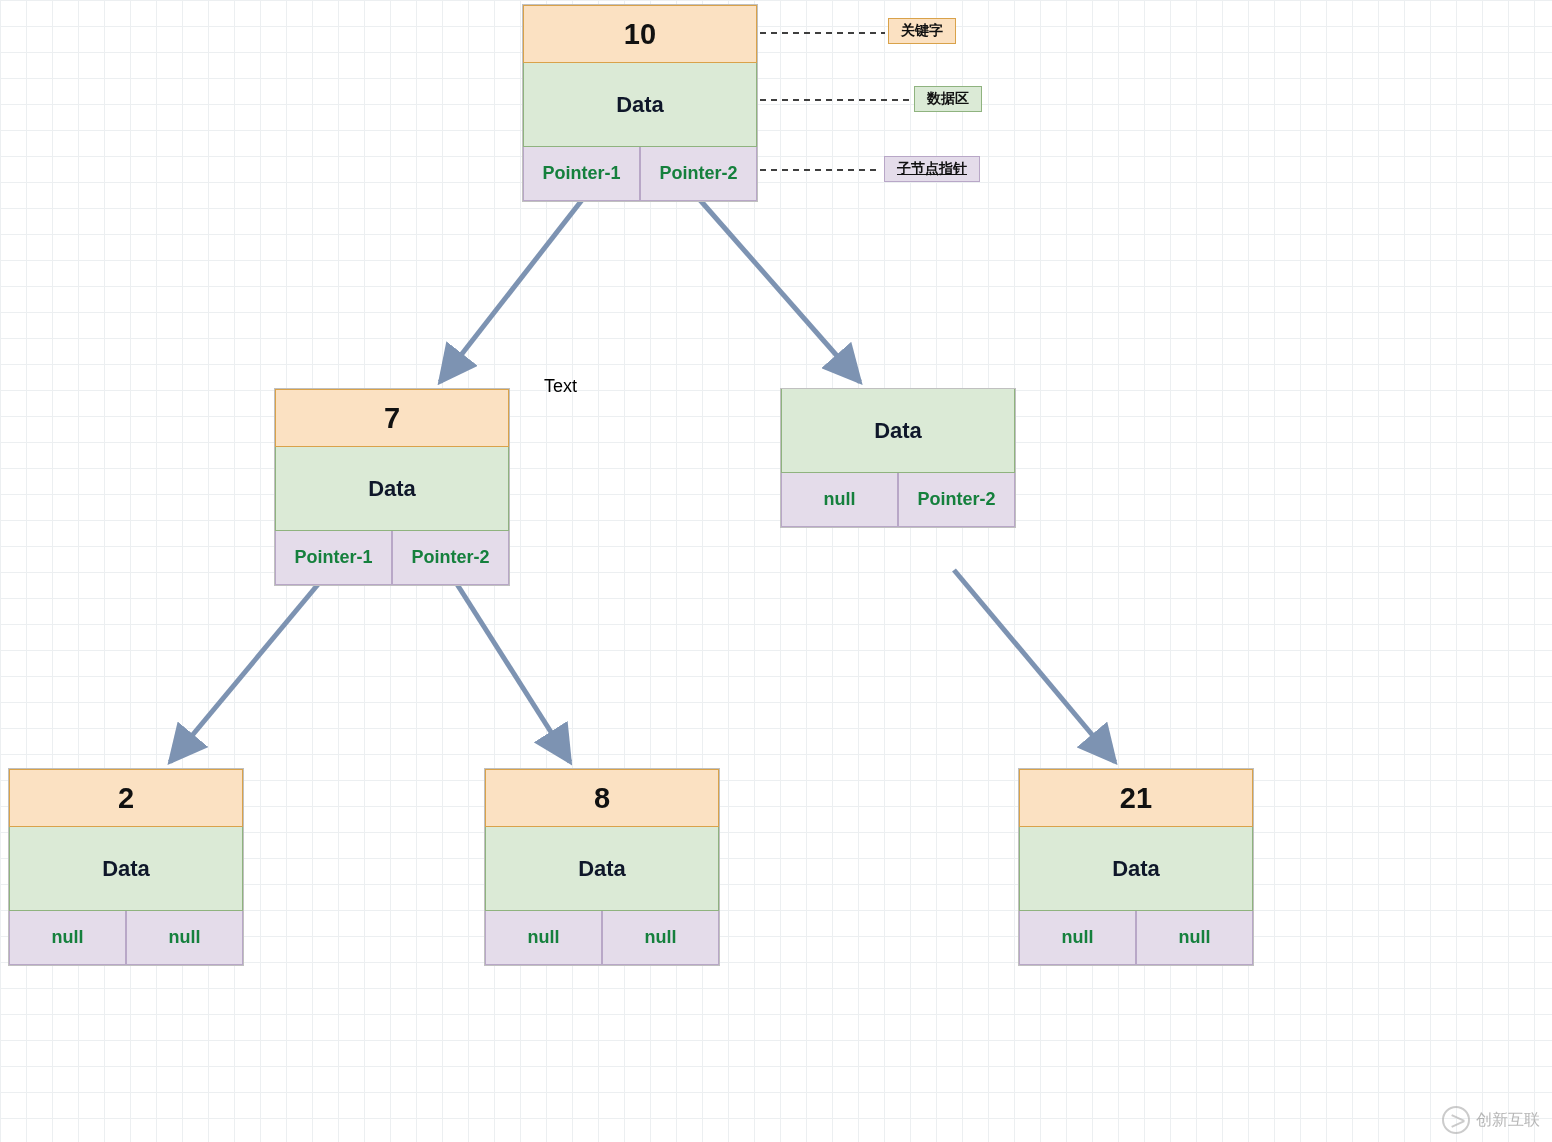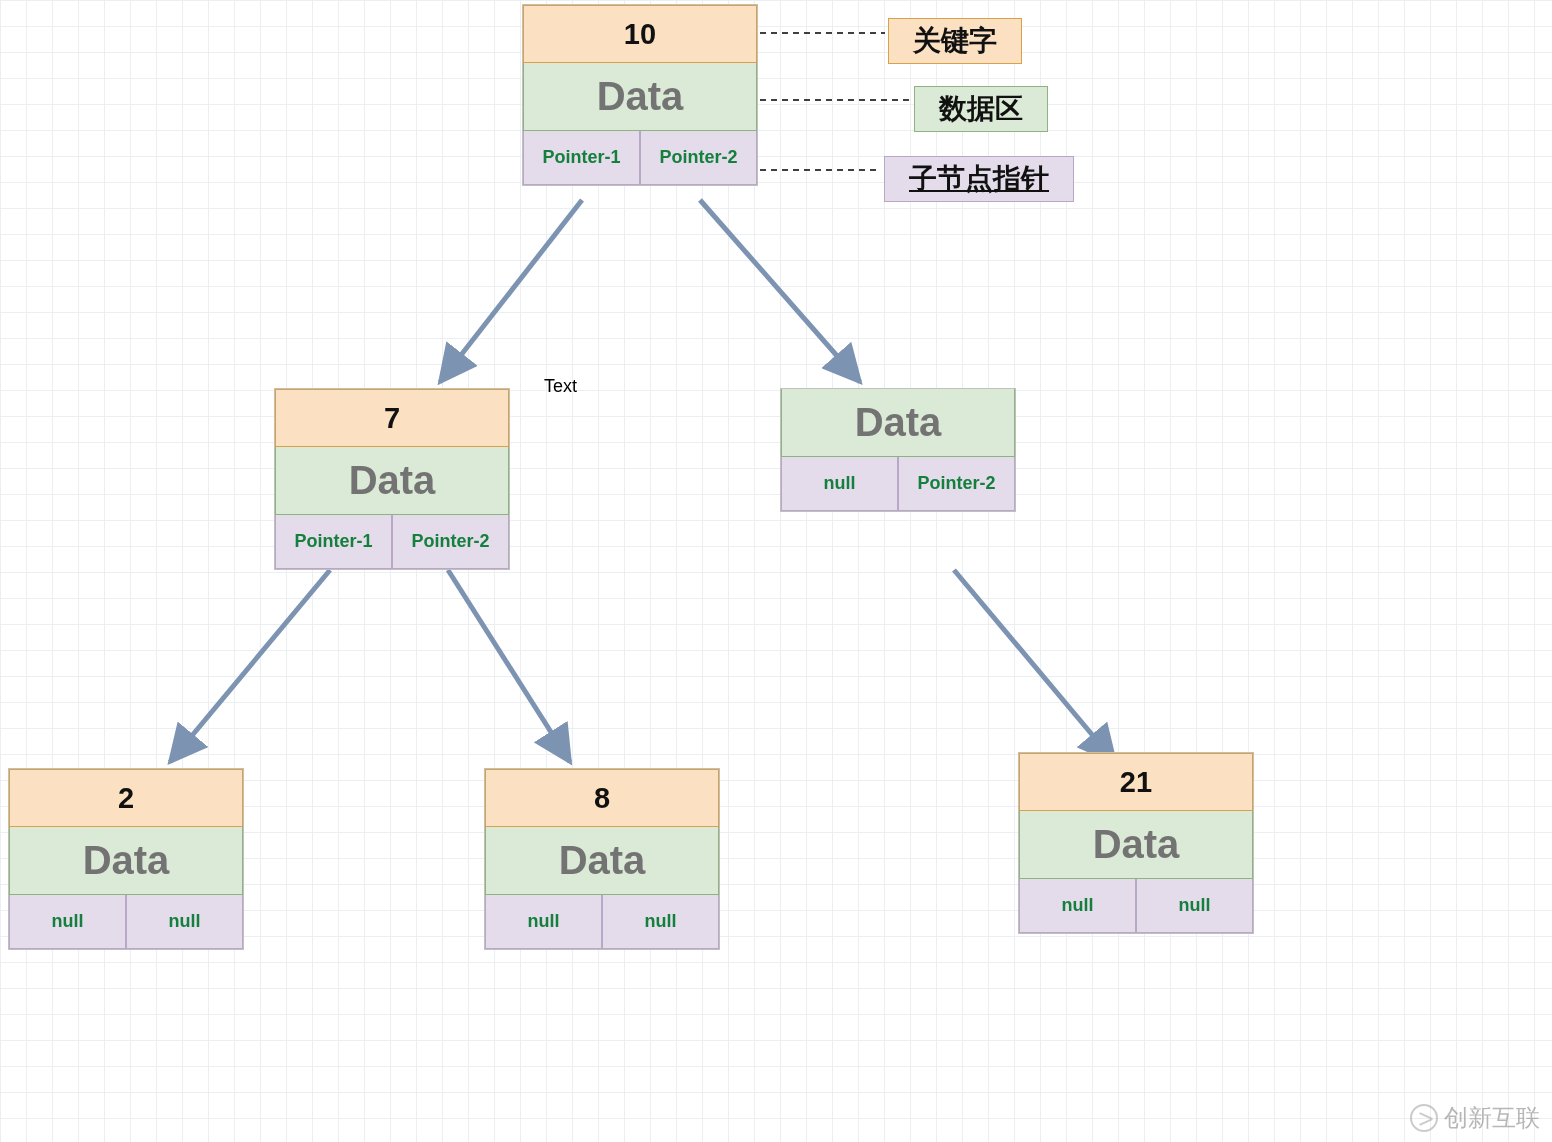--- a/index.html
+++ b/index.html
@@ -35,24 +35,24 @@
     border: 1px solid #d9a24a;
     height: 58px;
     font-size: 29px;
     font-weight: 700;
     color: #111;
   }
   .data {
     background: #dbead6;
     border: 1px solid #8fb37f;
     border-top: 0;
-    height: 68px;
-    font-size: 40px;
+    height: 84px;
+    font-size: 22px;
     font-weight: 700;
-    color: #737373;
+    color: #0f172a;
   }
   .ptrs {
     display: flex;
     height: 54px;
   }
   .ptr {
     flex: 1;
     background: #e4dcea;
     border: 1px solid #b8a7c7;
     border-top: 0;
@@ -60,22 +60,22 @@
     align-items: center;
     justify-content: center;
     font-size: 18px;
     font-weight: 700;
     color: #15803d;
   }
   .ptr + .ptr { border-left: 1px solid #b8a7c7; text-align: center; }
 
   .legend {
     position: absolute;
-    padding: 3px 24px;
-    font-size: 28px;
+    padding: 3px 12px;
+    font-size: 14px;
     font-weight: 600;
     color: #111;
     white-space: nowrap;
   }
   .legend.key-l { background:#fbe1c2; border:1px solid #d9a24a; }
   .legend.data-l { background:#dbead6; border:1px solid #8fb37f; }
   .legend.ptr-l { background:#e4dcea; border:1px solid #b8a7c7;text-decoration:underline; }
 
   .free-text {
     position: absolute;
@@ -84,21 +84,21 @@
   }
 
   .watermark {
     position: absolute;
     right: 12px;
     bottom: 8px;
     display: flex;
     align-items: center;
     gap: 6px;
     opacity: 0.6;
-    font-size: 24px;
+    font-size: 16px;
     color: #888;
     font-weight: 500;
   }
   .watermark .wm-icon {
     width: 28px; height: 28px;
     border: 2px solid #aaa;
     border-radius: 50%;
     position: relative;
   }
   .watermark .wm-icon::before,
@@ -188,21 +188,21 @@
 
   <div class="node" style="left:484px; top:768px;">
     <div class="row key">8</div>
     <div class="row data">Data</div>
     <div class="ptrs">
       <div class="ptr">null</div>
       <div class="ptr">null</div>
     </div>
   </div>
 
-  <div class="node" style="left:1018px; top:752px;">
+  <div class="node" style="left:1018px; top:768px;">
     <div class="row key">21</div>
     <div class="row data">Data</div>
     <div class="ptrs">
       <div class="ptr">null</div>
       <div class="ptr">null</div>
     </div>
   </div>
 
   <div class="watermark">
     <span class="wm-icon"></span>

